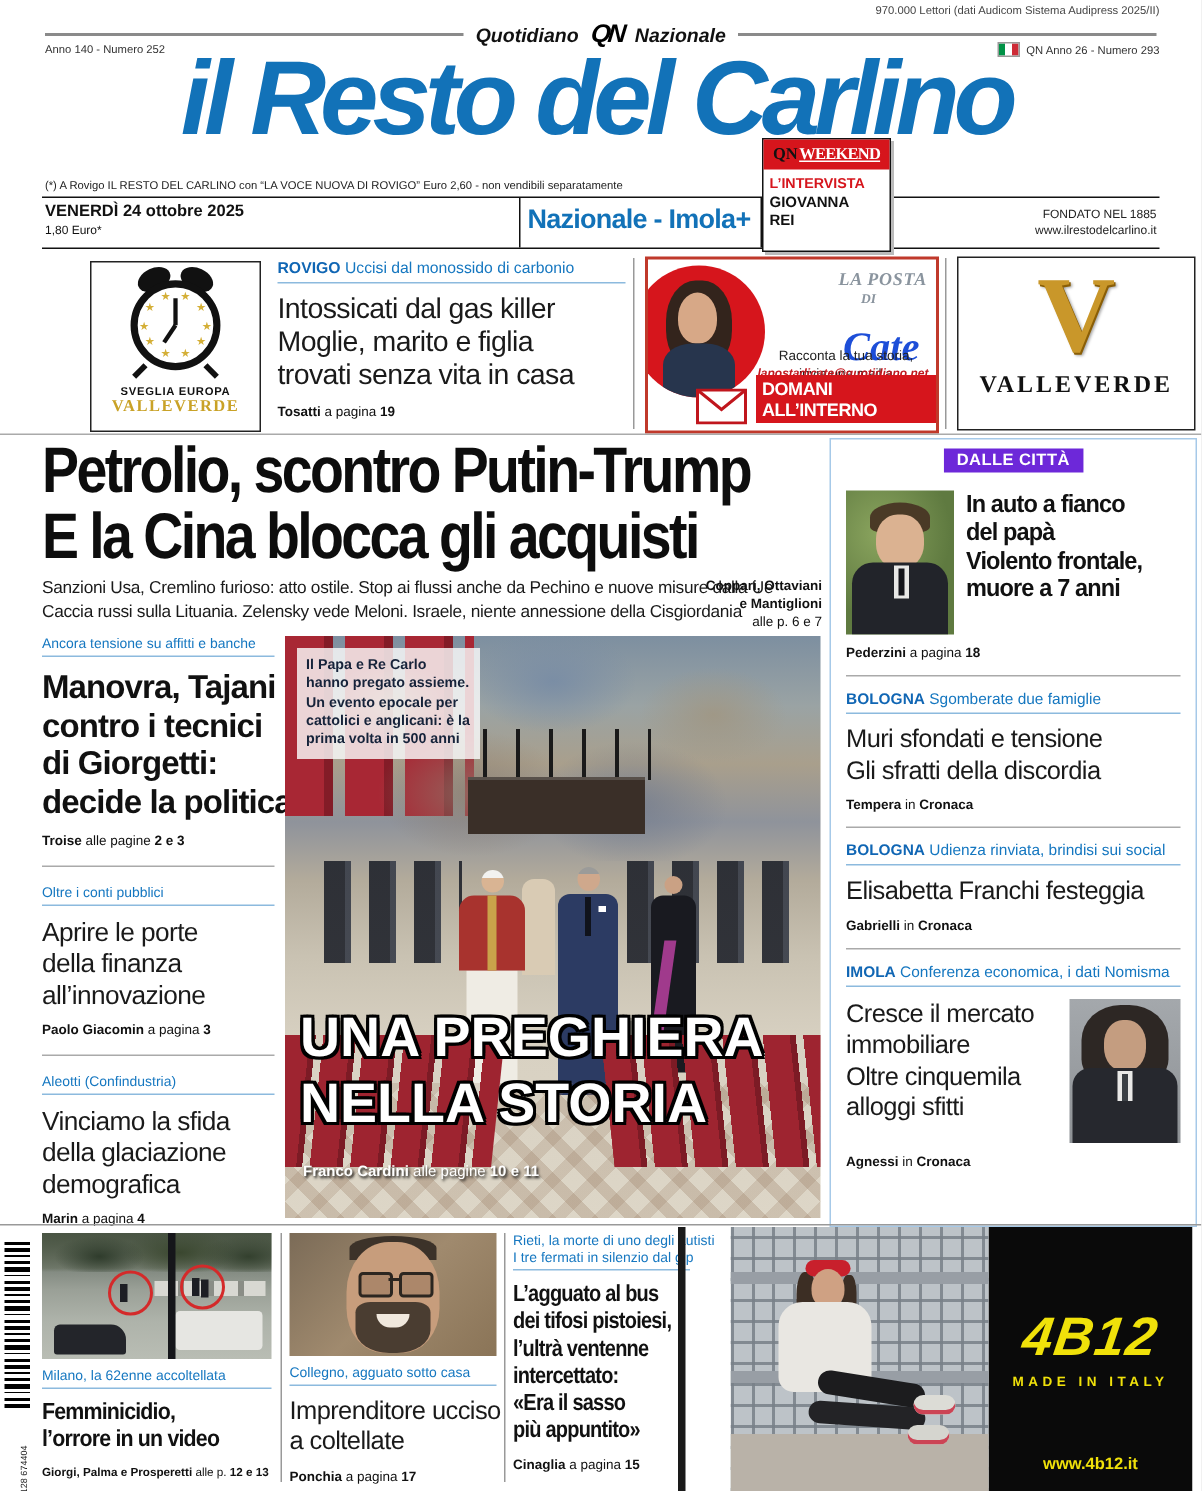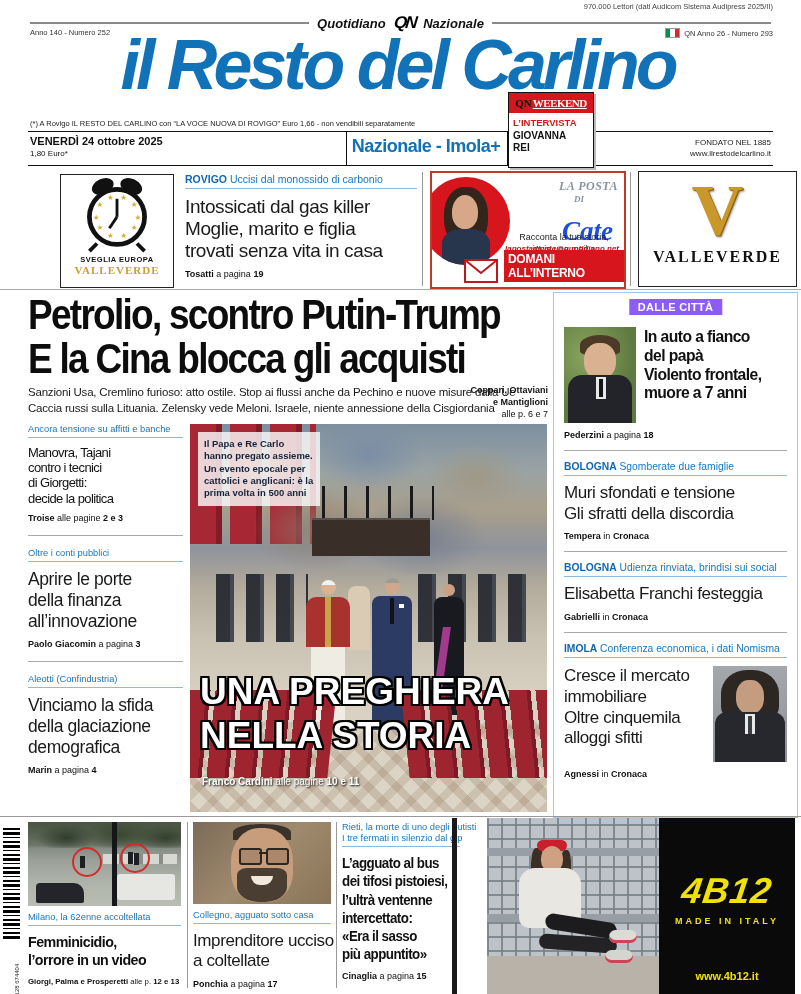--- a/index.html
+++ b/index.html
@@ -64,21 +64,21 @@
   .advv .nm{font-family:"Liberation Serif",serif;font-weight:bold;font-size:16px;letter-spacing:2px;color:#111;margin-top:2px;}
   .rulemain{top:289px;left:0;width:801px;height:1px;background:#aaa;}
   
   .leadh{left:28px;font-size:43px;font-weight:bold;letter-spacing:-2px;line-height:1;white-space:nowrap;
          transform:scaleX(0.86);transform-origin:left top;color:#0d0d0d;}
   .leadsub{left:28px;top:384px;width:440px;font-size:11.5px;line-height:1.4;color:#1a1a1a;letter-spacing:-0.2px;white-space:nowrap;}
   .leadby{left:462px;top:384px;width:86px;text-align:right;font-size:9px;line-height:1.35;}
   
   .leftcol{left:28px;top:424px;width:155px;}
   .k2{font-size:9.3px;color:#1577c0;padding-bottom:3px;border-bottom:1.5px solid #8cbade;white-space:nowrap;}
-  .hbold{font-size:13px;font-weight:normal;letter-spacing:-0.6px;line-height:1.17;white-space:nowrap;}
+  .hbold{font-size:22px;font-weight:bold;letter-spacing:-0.6px;line-height:1.17;white-space:nowrap;}
   .hlight{font-size:17.5px;letter-spacing:-0.4px;line-height:1.2;white-space:nowrap;color:#1a1a1a;}
   .divh{border-bottom:1px solid #aaa;margin:12px 0;}
   .mt7{margin-top:7px;}
   
   .photo{left:190px;top:424px;width:357px;height:388px;overflow:hidden;
     background:linear-gradient(180deg,#7d8fa0 0%,#9aa3a4 12%,#a99f8c 22%,#8f939b 32%,#b3ab9b 42%,#c9c2b2 55%,#d8d1c2 70%,#ddd6c7 100%);}
   .fresco{position:absolute;left:0;top:0;right:0;height:150px;background:
     radial-gradient(60px 40px at 20% 30%,rgba(171,142,118,.8),transparent 70%),
     radial-gradient(80px 50px at 50% 20%,rgba(120,140,165,.9),transparent 70%),
     radial-gradient(70px 45px at 80% 35%,rgba(160,150,130,.85),transparent 70%),
@@ -113,21 +113,21 @@
   .chR1{right:-6px;top:266px;width:148px;transform:skewX(6deg);}
   .chL2{left:-10px;top:330px;width:126px;height:60px;background:repeating-linear-gradient(90deg,#a82734 0 26px,#831c27 26px 32px,transparent 32px 40px);}
   .chR2{right:-10px;top:330px;width:126px;height:60px;background:repeating-linear-gradient(90deg,#a82734 0 26px,#831c27 26px 32px,transparent 32px 40px);}
   .caption{position:absolute;left:8px;top:8px;width:110px;background:rgba(250,250,250,.82);padding:6px;
            font-size:9.5px;font-weight:bold;color:#16233a;line-height:1.3;}
   .overlay{position:absolute;left:10px;top:246px;color:#fff;font-weight:bold;font-size:37px;line-height:1.18;letter-spacing:0;
     text-shadow:2px 2px 0 #000,-2px -2px 0 #000,2px -2px 0 #000,-2px 2px 0 #000,0 2px 0 #000,2px 0 0 #000,0 -2px 0 #000,-2px 0 0 #000;}
   .photoby{position:absolute;left:12px;top:352px;color:#fff;font-size:10px;text-shadow:1px 1px 2px #000;}
   
   .cities{left:553px;top:292px;width:245px;height:526px;border:1.5px solid #a6c9e8;box-sizing:border-box;padding:8px 10px;}
-  .badge{position:absolute;left:50%;transform:translateX(-50%);top:6px;background:#8b5cf6;color:#fff;font-weight:bold;
+  .badge{position:absolute;left:50%;transform:translateX(-50%);top:6px;background:#6d28d9;color:#fff;font-weight:bold;
          font-size:11px;padding:2px 9px;letter-spacing:0.3px;white-space:nowrap;}
   .cst{margin-top:0;}
   .cities .kicker{font-size:10.3px;}
   .crow{display:flex;gap:8px;margin-top:8px;}
   .chl{font-size:16.5px;font-weight:bold;letter-spacing:-0.6px;line-height:1.14;white-space:nowrap;transform:scaleX(0.95);transform-origin:left top;}
   .chllight{font-size:17px;letter-spacing:-0.4px;line-height:1.22;white-space:nowrap;color:#1a1a1a;margin-top:7px;}
   .cities .divh{margin:10px 0;}
   .boyphoto{width:72px;height:96px;flex:0 0 aupx;position:relative;overflow:hidden;flex-shrink:0;
     background:radial-gradient(60px 70px at 30% 30%,#8aa45e,#5f7a40 80%);}
   .bhair{position:absolute;left:16px;top:8px;width:40px;height:20px;background:#4a3a26;border-radius:50% 50% 20% 20%;}
@@ -211,21 +211,21 @@
     <span class="qtxt">Nazionale</span>
     <div class="rule"></div>
   </div>
   <div class="abs issueL">Anno 140 - Numero 252</div>
   <div class="abs issueR">
     <span class="flag"></span>
     <span>QN Anno 26 - Numero 293</span>
   </div>
 
   <div class="abs masthead">il Resto del Carlino</div>
-  <div class="abs note">(*) A Rovigo IL RESTO DEL CARLINO con “LA VOCE NUOVA DI ROVIGO” Euro 1,66 - non vendibili separatamente</div>
+  <div class="abs note">(*) A Rovigo IL RESTO DEL CARLINO con “LA VOCE NUOVA DI ROVIGO” Euro 2,60 - non vendibili separatamente</div>
 
   <div class="abs daterow">
     <div class="vl" style="left:318px"></div>
     <div class="vl" style="left:479px"></div>
     <div class="dateblk">
       <div class="d">VENERDÌ 24 ottobre 2025</div>
       <div class="p">1,80 Euro*</div>
     </div>
     <div class="edition">Nazionale - Imola+</div>
     <div class="fondato">

